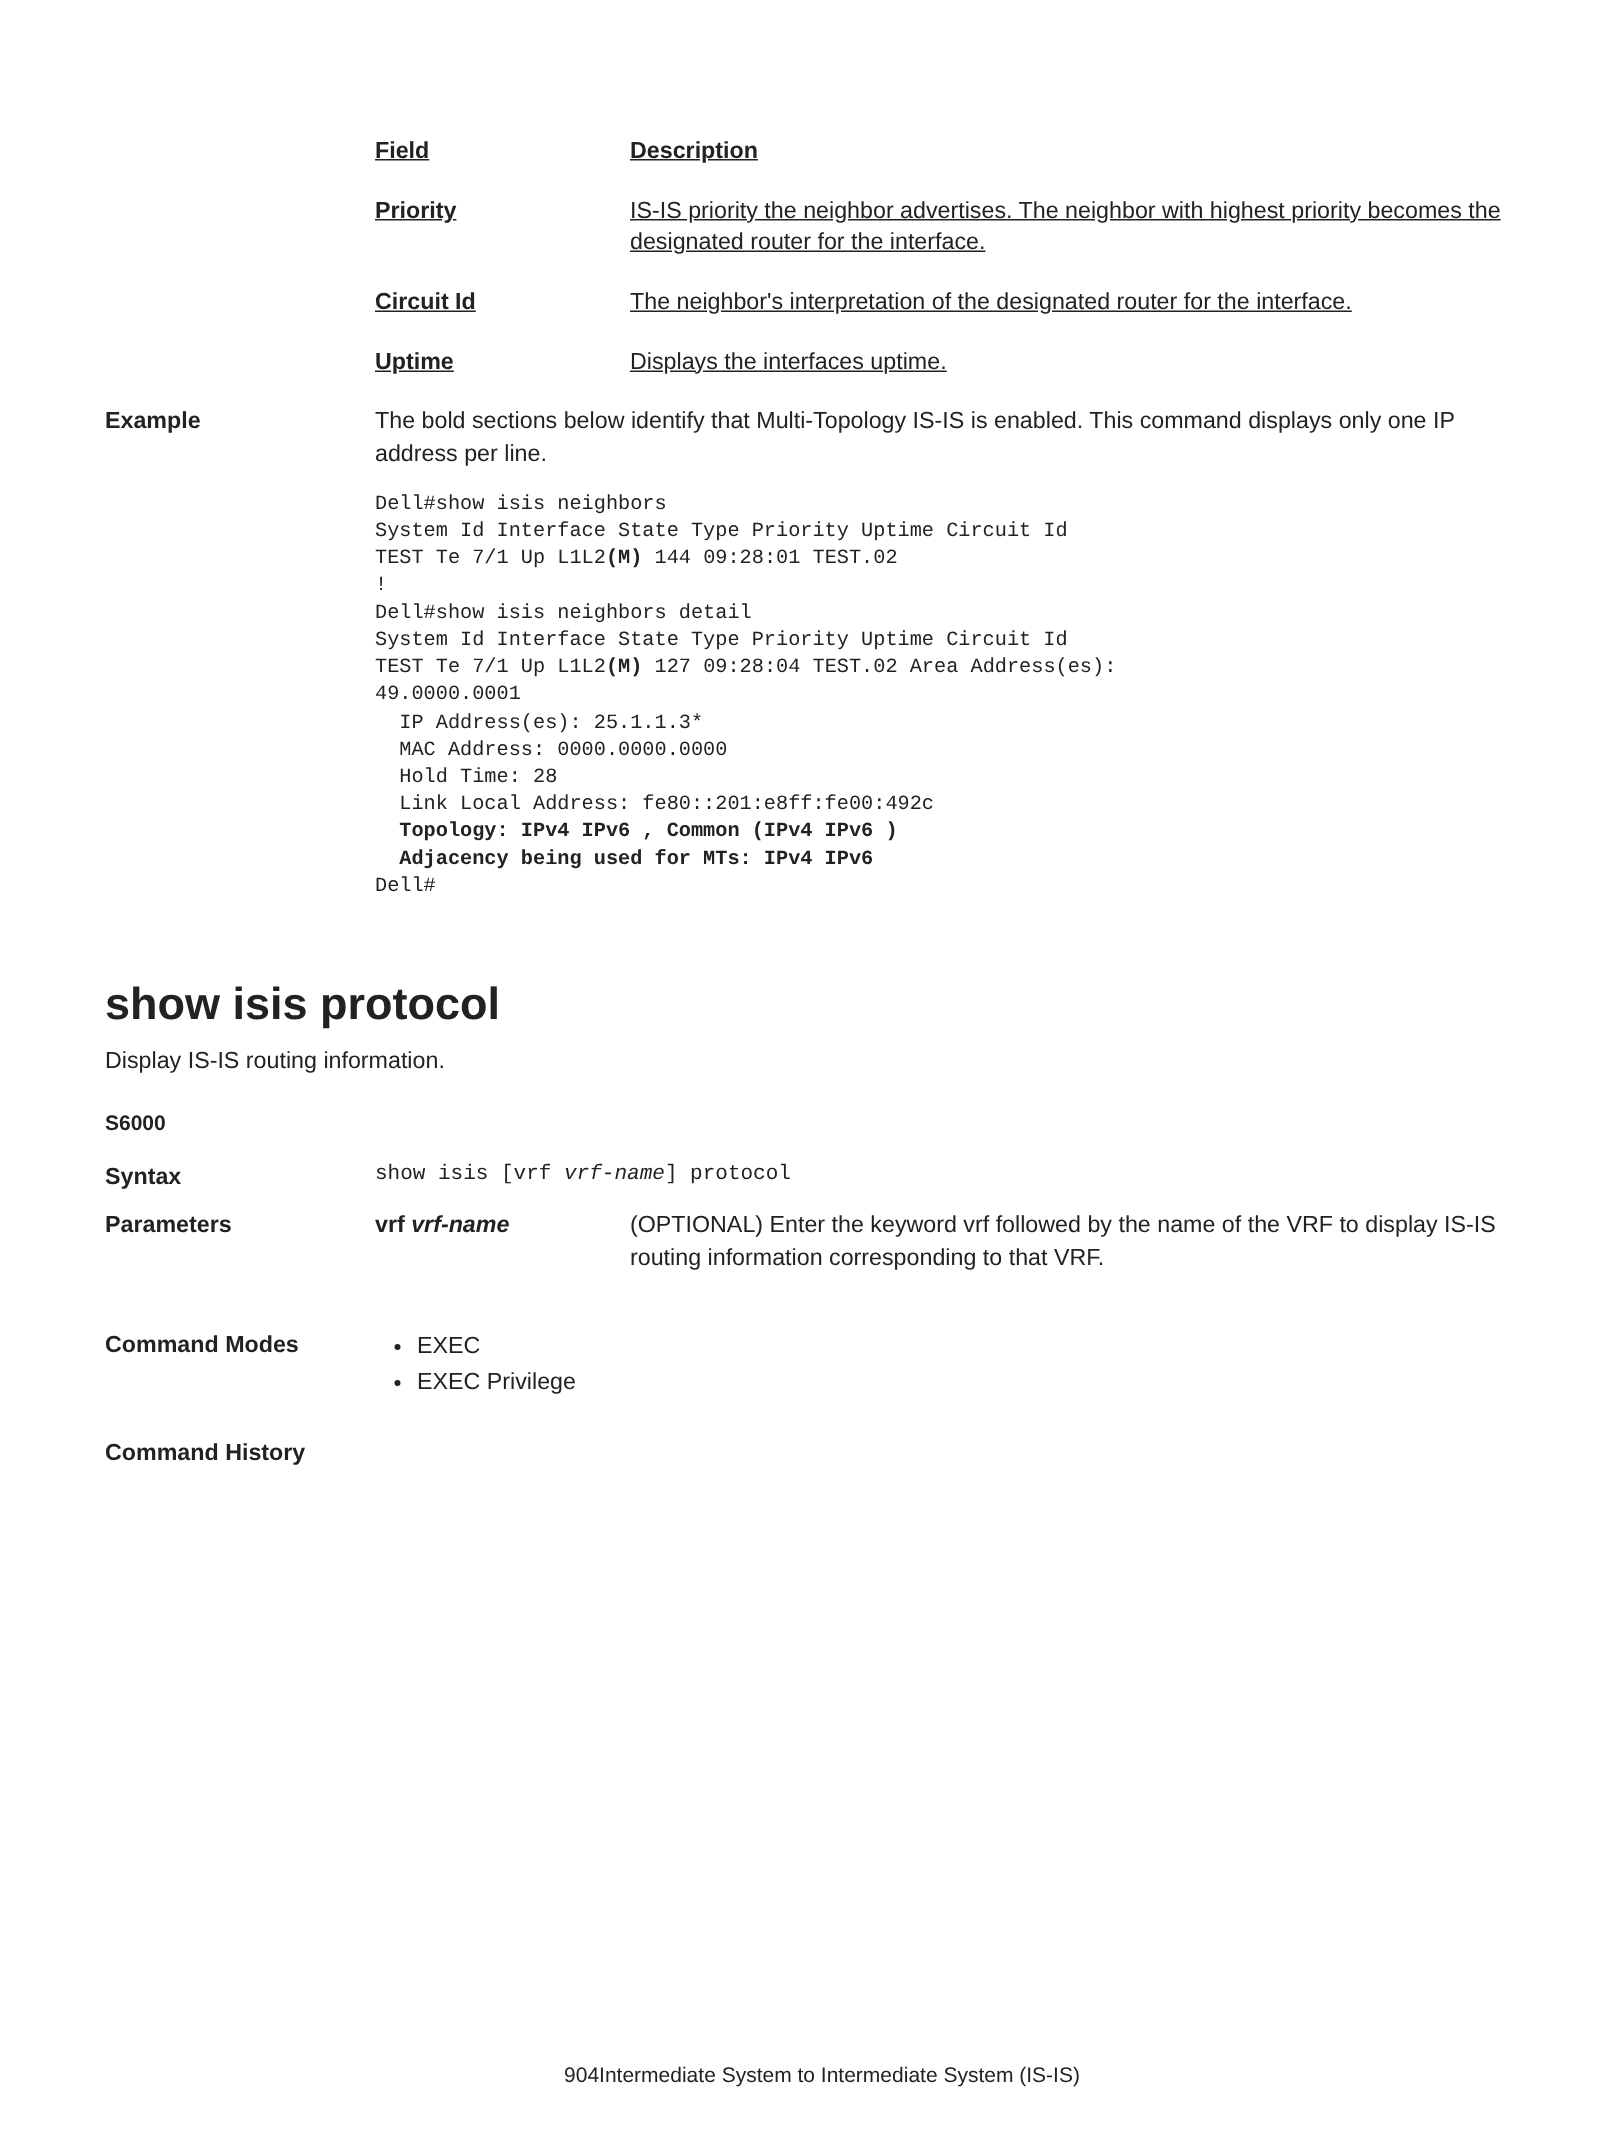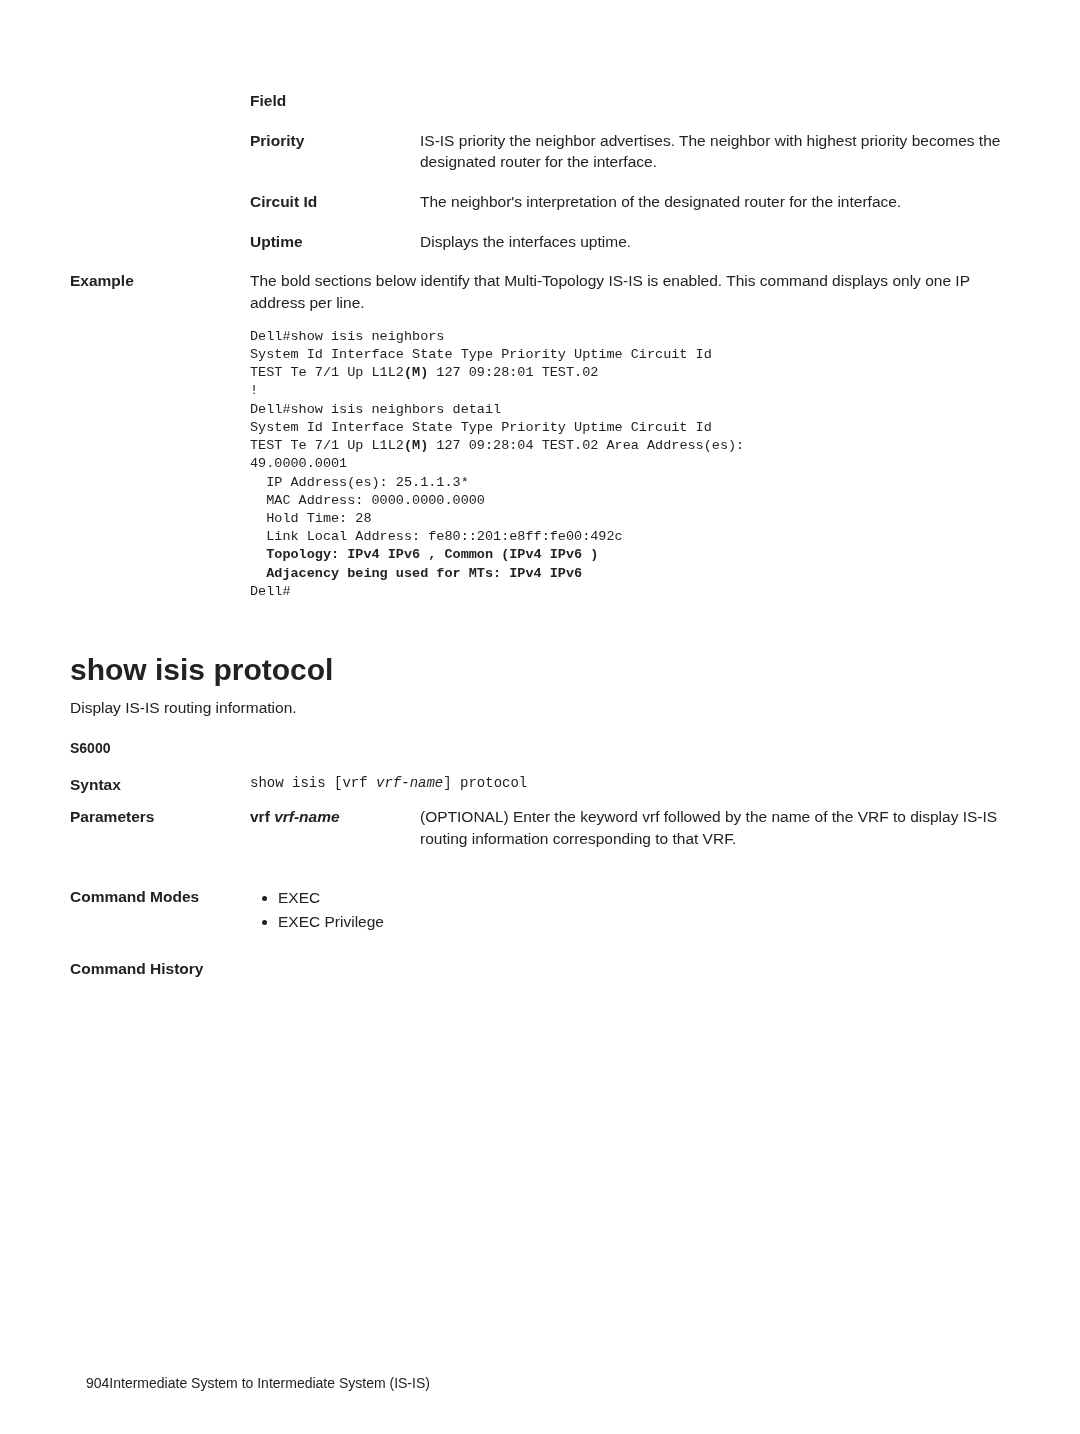--- a/index.html
+++ b/index.html
@@ -13,20 +13,21 @@
     font-size: 15.5px;
     line-height: 1.4;
     position: relative;
   }
   .content-indent {
     margin-left: 180px;
   }
   .field-row {
     display: flex;
     margin-bottom: 18px;
+    text-decoration: underline;
   }
   .field-name {
     width: 170px;
     flex-shrink: 0;
     font-weight: 600;
   }
   .field-desc {
     flex: 1;
   }
   .example-row {
@@ -96,31 +97,32 @@
   }
   .bullet-list li {
     margin-bottom: 2px;
   }
   .footer {
     position: absolute;
     bottom: 40px;
     left: 86px;
     right: 70px;
     display: flex;
-    justify-content: flex-start;
+    justify-content: center;
     font-size: 14px;
   }
   .bold { font-weight: bold; }
 </style>
 </head>
 <body>
 
 <div class="content-indent">
   <div class="field-row">
     <div class="field-name">Field</div>
+    <div class="field-desc" style="font-weight:600;">Description</div>
   </div>
 
   <div class="field-row">
     <div class="field-name">Priority</div>
     <div class="field-desc">IS-IS priority the neighbor advertises. The neighbor with highest priority becomes the designated router for the interface.</div>
   </div>
   <div class="field-row">
     <div class="field-name">Circuit Id</div>
     <div class="field-desc">The neighbor's interpretation of the designated router for the interface.</div>
   </div>
@@ -129,21 +131,21 @@
     <div class="field-desc">Displays the interfaces uptime.</div>
   </div>
 </div>
 
 <div class="example-row" style="margin-top:6px;">
   <div class="left-label">Example</div>
   <div class="example-text">
     <div>The bold sections below identify that Multi-Topology IS-IS is enabled. This command displays only one IP address per line.</div>
 <pre><span>Dell#show isis neighbors</span>
 <span>System Id Interface State Type Priority Uptime Circuit Id</span>
-<span>TEST Te 7/1 Up L1L2</span><span class="bold">(M)</span><span> 127 09:28:01 TEST.02</span>
+<span>TEST Te 7/1 Up L1L2</span><span class="bold">(M)</span><span> 144 09:28:01 TEST.02</span>
 <span>!</span>
 <span>Dell#show isis neighbors detail</span>
 <span>System Id Interface State Type Priority Uptime Circuit Id</span>
 <span>TEST Te 7/1 Up L1L2</span><span class="bold">(M)</span><span> 127 09:28:04 TEST.02 Area Address(es):</span>
 <span>49.0000.0001</span>
 <span>  IP Address(es): 25.1.1.3*</span>
 <span>  MAC Address: 0000.0000.0000</span>
 <span>  Hold Time: 28</span>
 <span>  Link Local Address: fe80::201:e8ff:fe00:492c</span>
 <span class="bold">  Topology: IPv4 IPv6 , Common (IPv4 IPv6 )</span>

